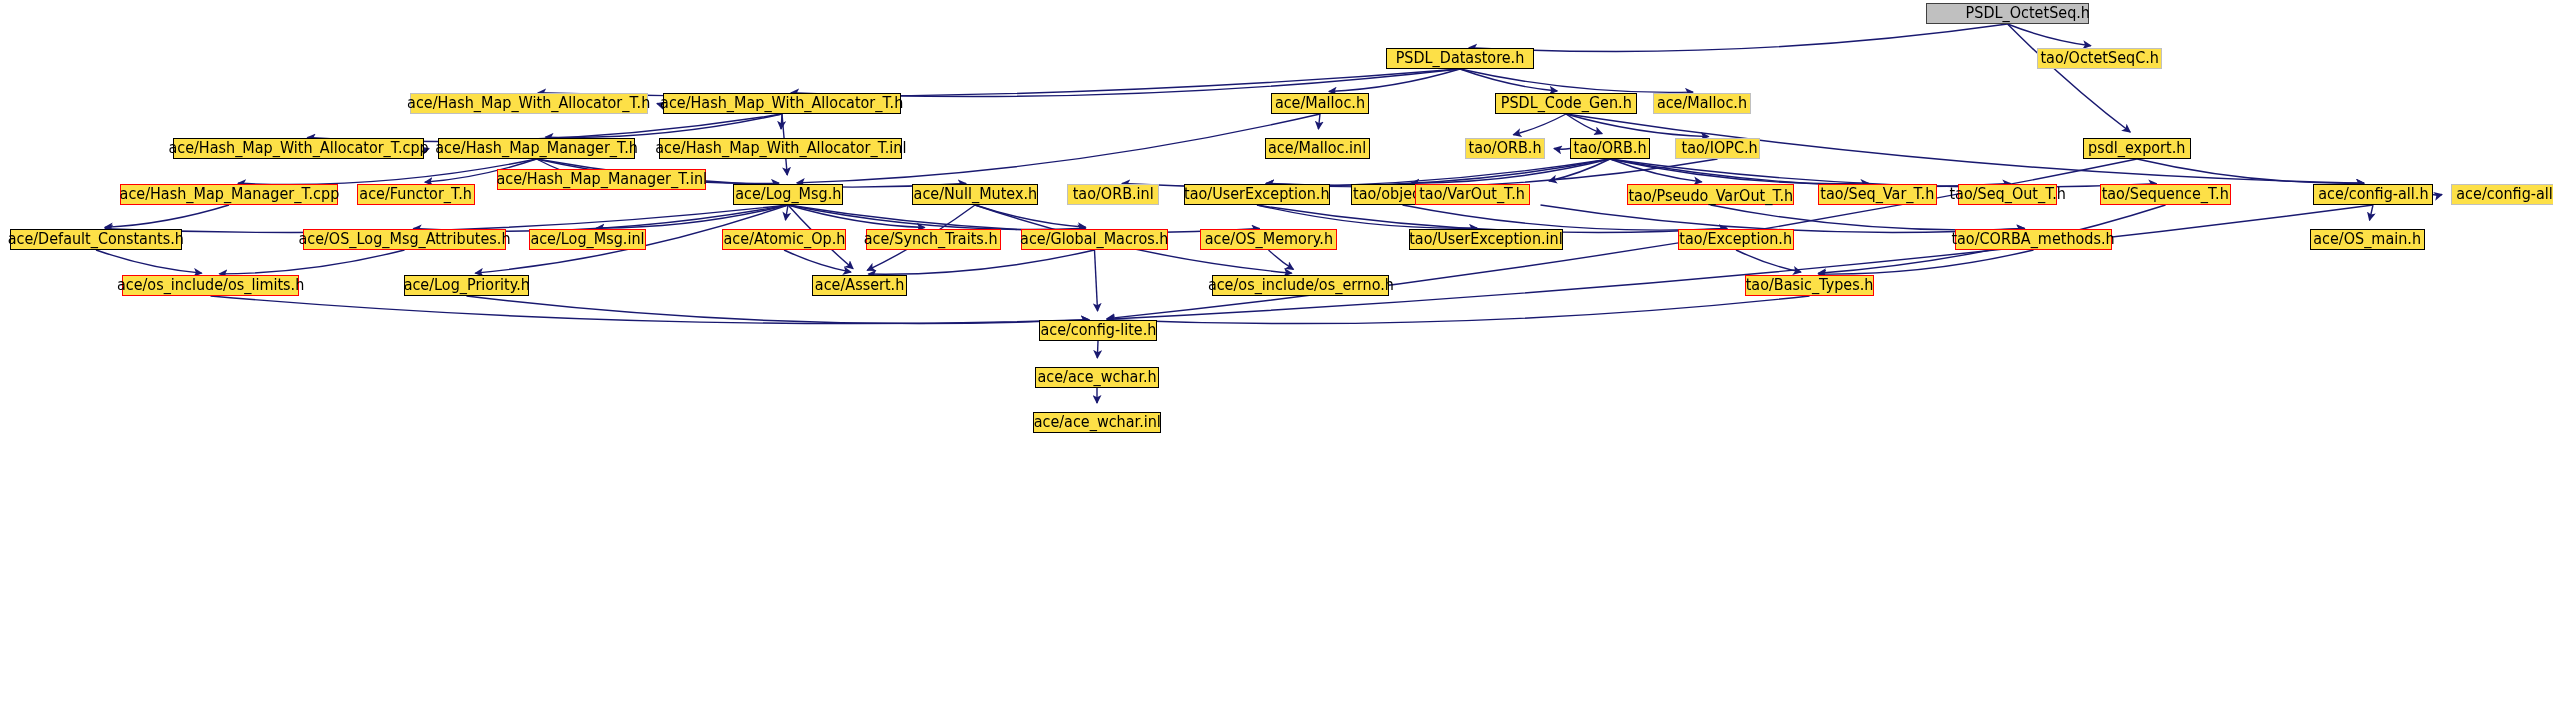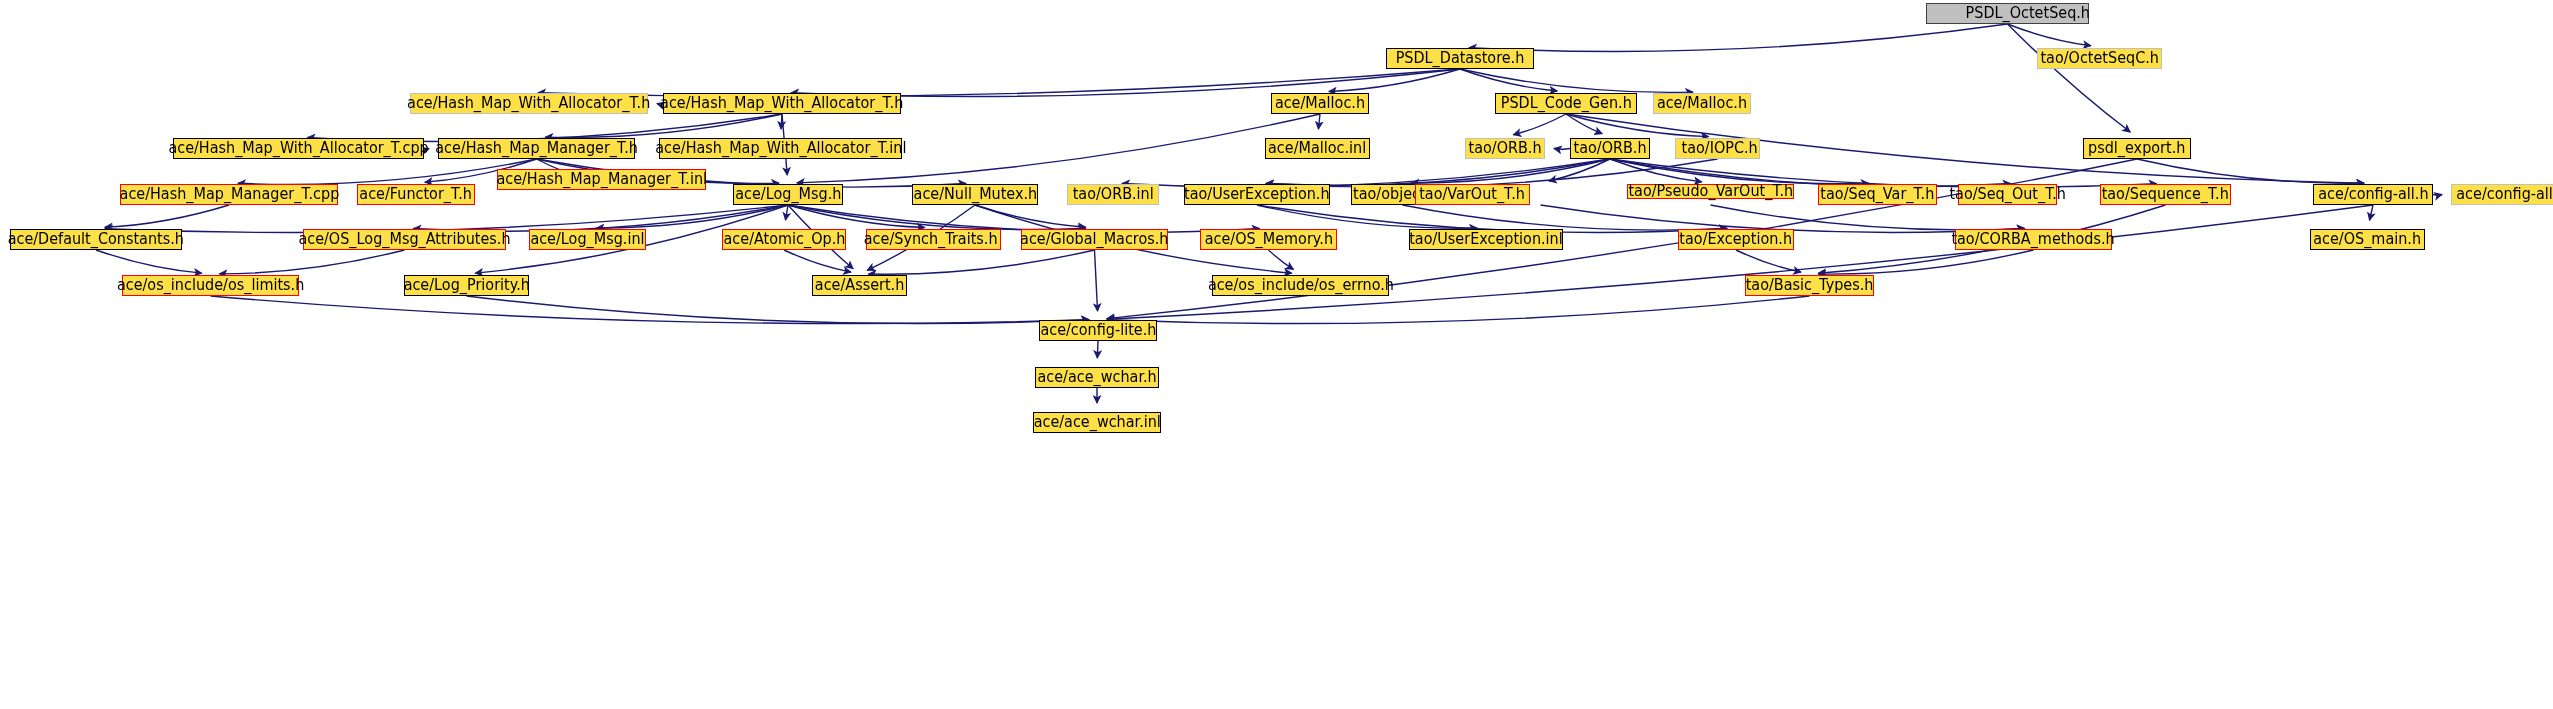--- a/index.html
+++ b/index.html
@@ -188,21 +188,21 @@
       </div>
       <div class="node" style="left: 1184px; top: 184px; width: 146px; height: 21px;">
         <span>tao/UserException.h</span>
       </div>
       <div class="node" style="left: 1351px; top: 184px; width: 103px; height: 21px;">
         <span>tao/objectid.h</span>
       </div>
       <div class="node red" style="left: 1415px; top: 184px; width: 115px; height: 21px;">
         <span>tao/VarOut_T.h</span>
       </div>
-      <div class="node red" style="left: 1627px; top: 184px; width: 167px; height: 15px;">
+      <div class="node red" style="left: 1627px; top: 184px; width: 167px; height: 21px; align-items: flex-end;">
         <span>tao/Pseudo_VarOut_T.h</span>
       </div>
       <div class="node red" style="left: 1818px; top: 184px; width: 119px; height: 21px;">
         <span>tao/Seq_Var_T.h</span>
       </div>
       <div class="node red" style="left: 1958px; top: 184px; width: 99px; height: 21px;">
         <span>tao/Seq_Out_T.h</span>
       </div>
       <div class="node red" style="left: 2100px; top: 184px; width: 131px; height: 21px;">
         <span>tao/Sequence_T.h</span>

